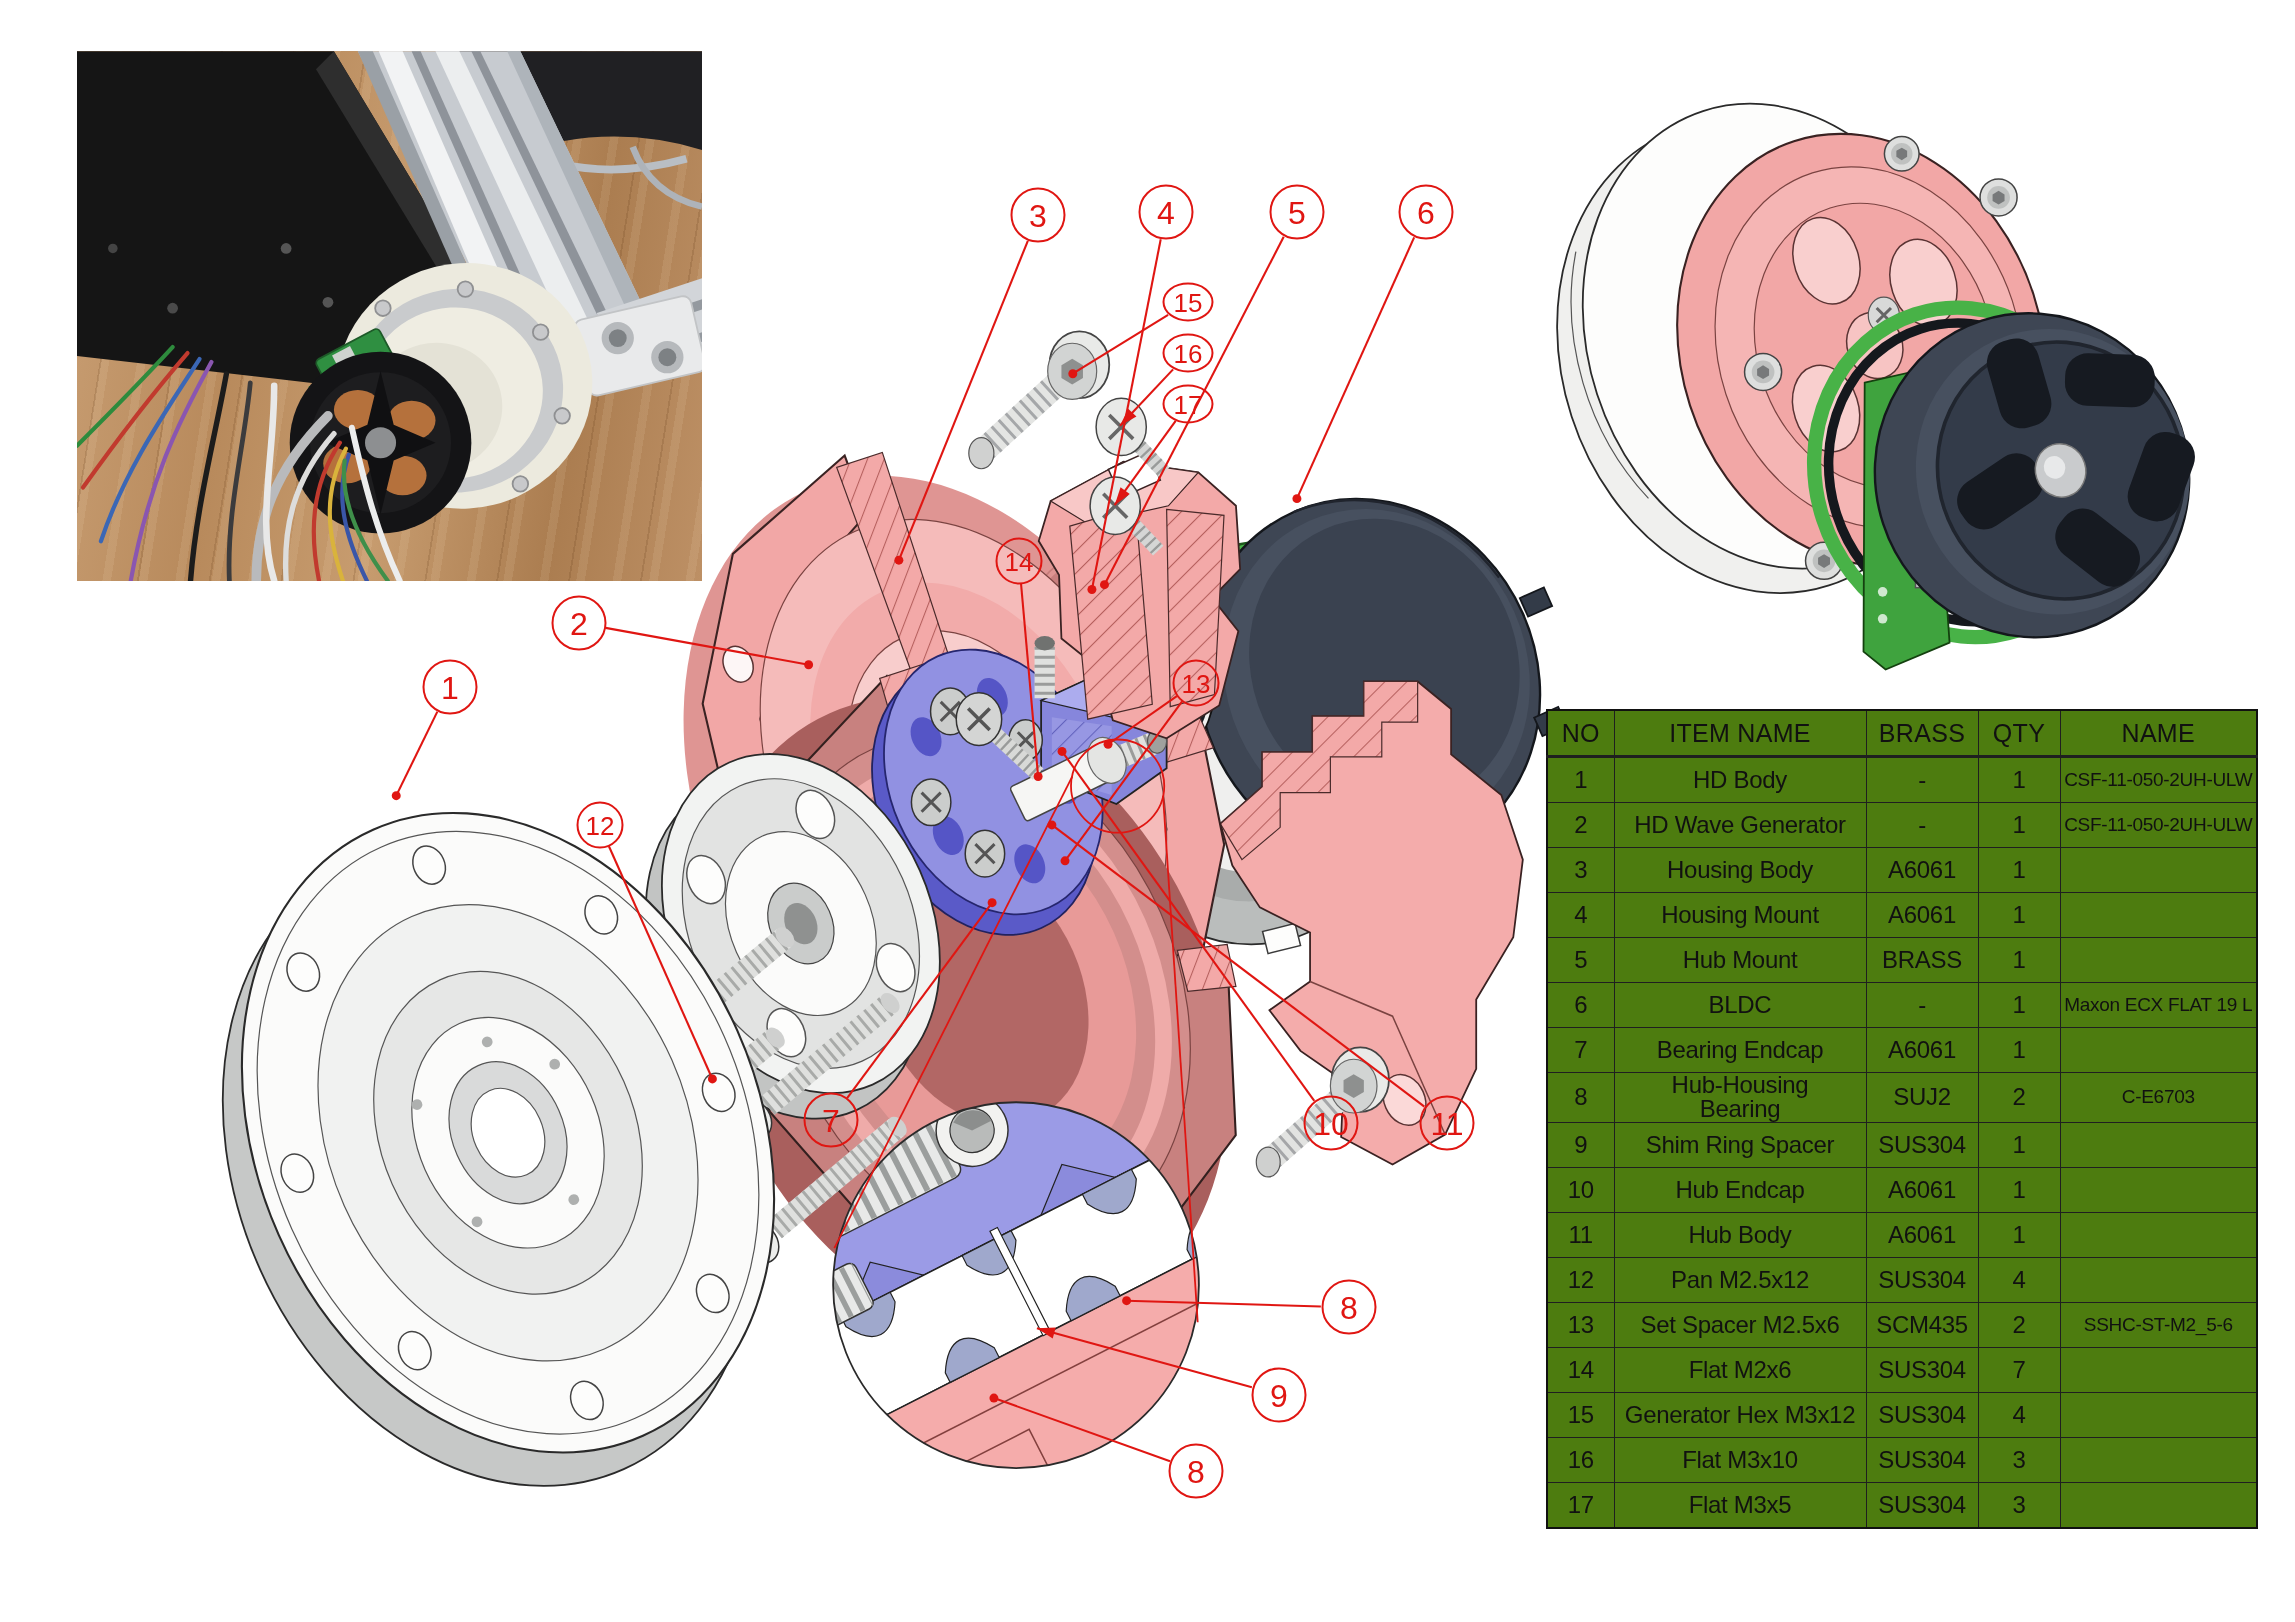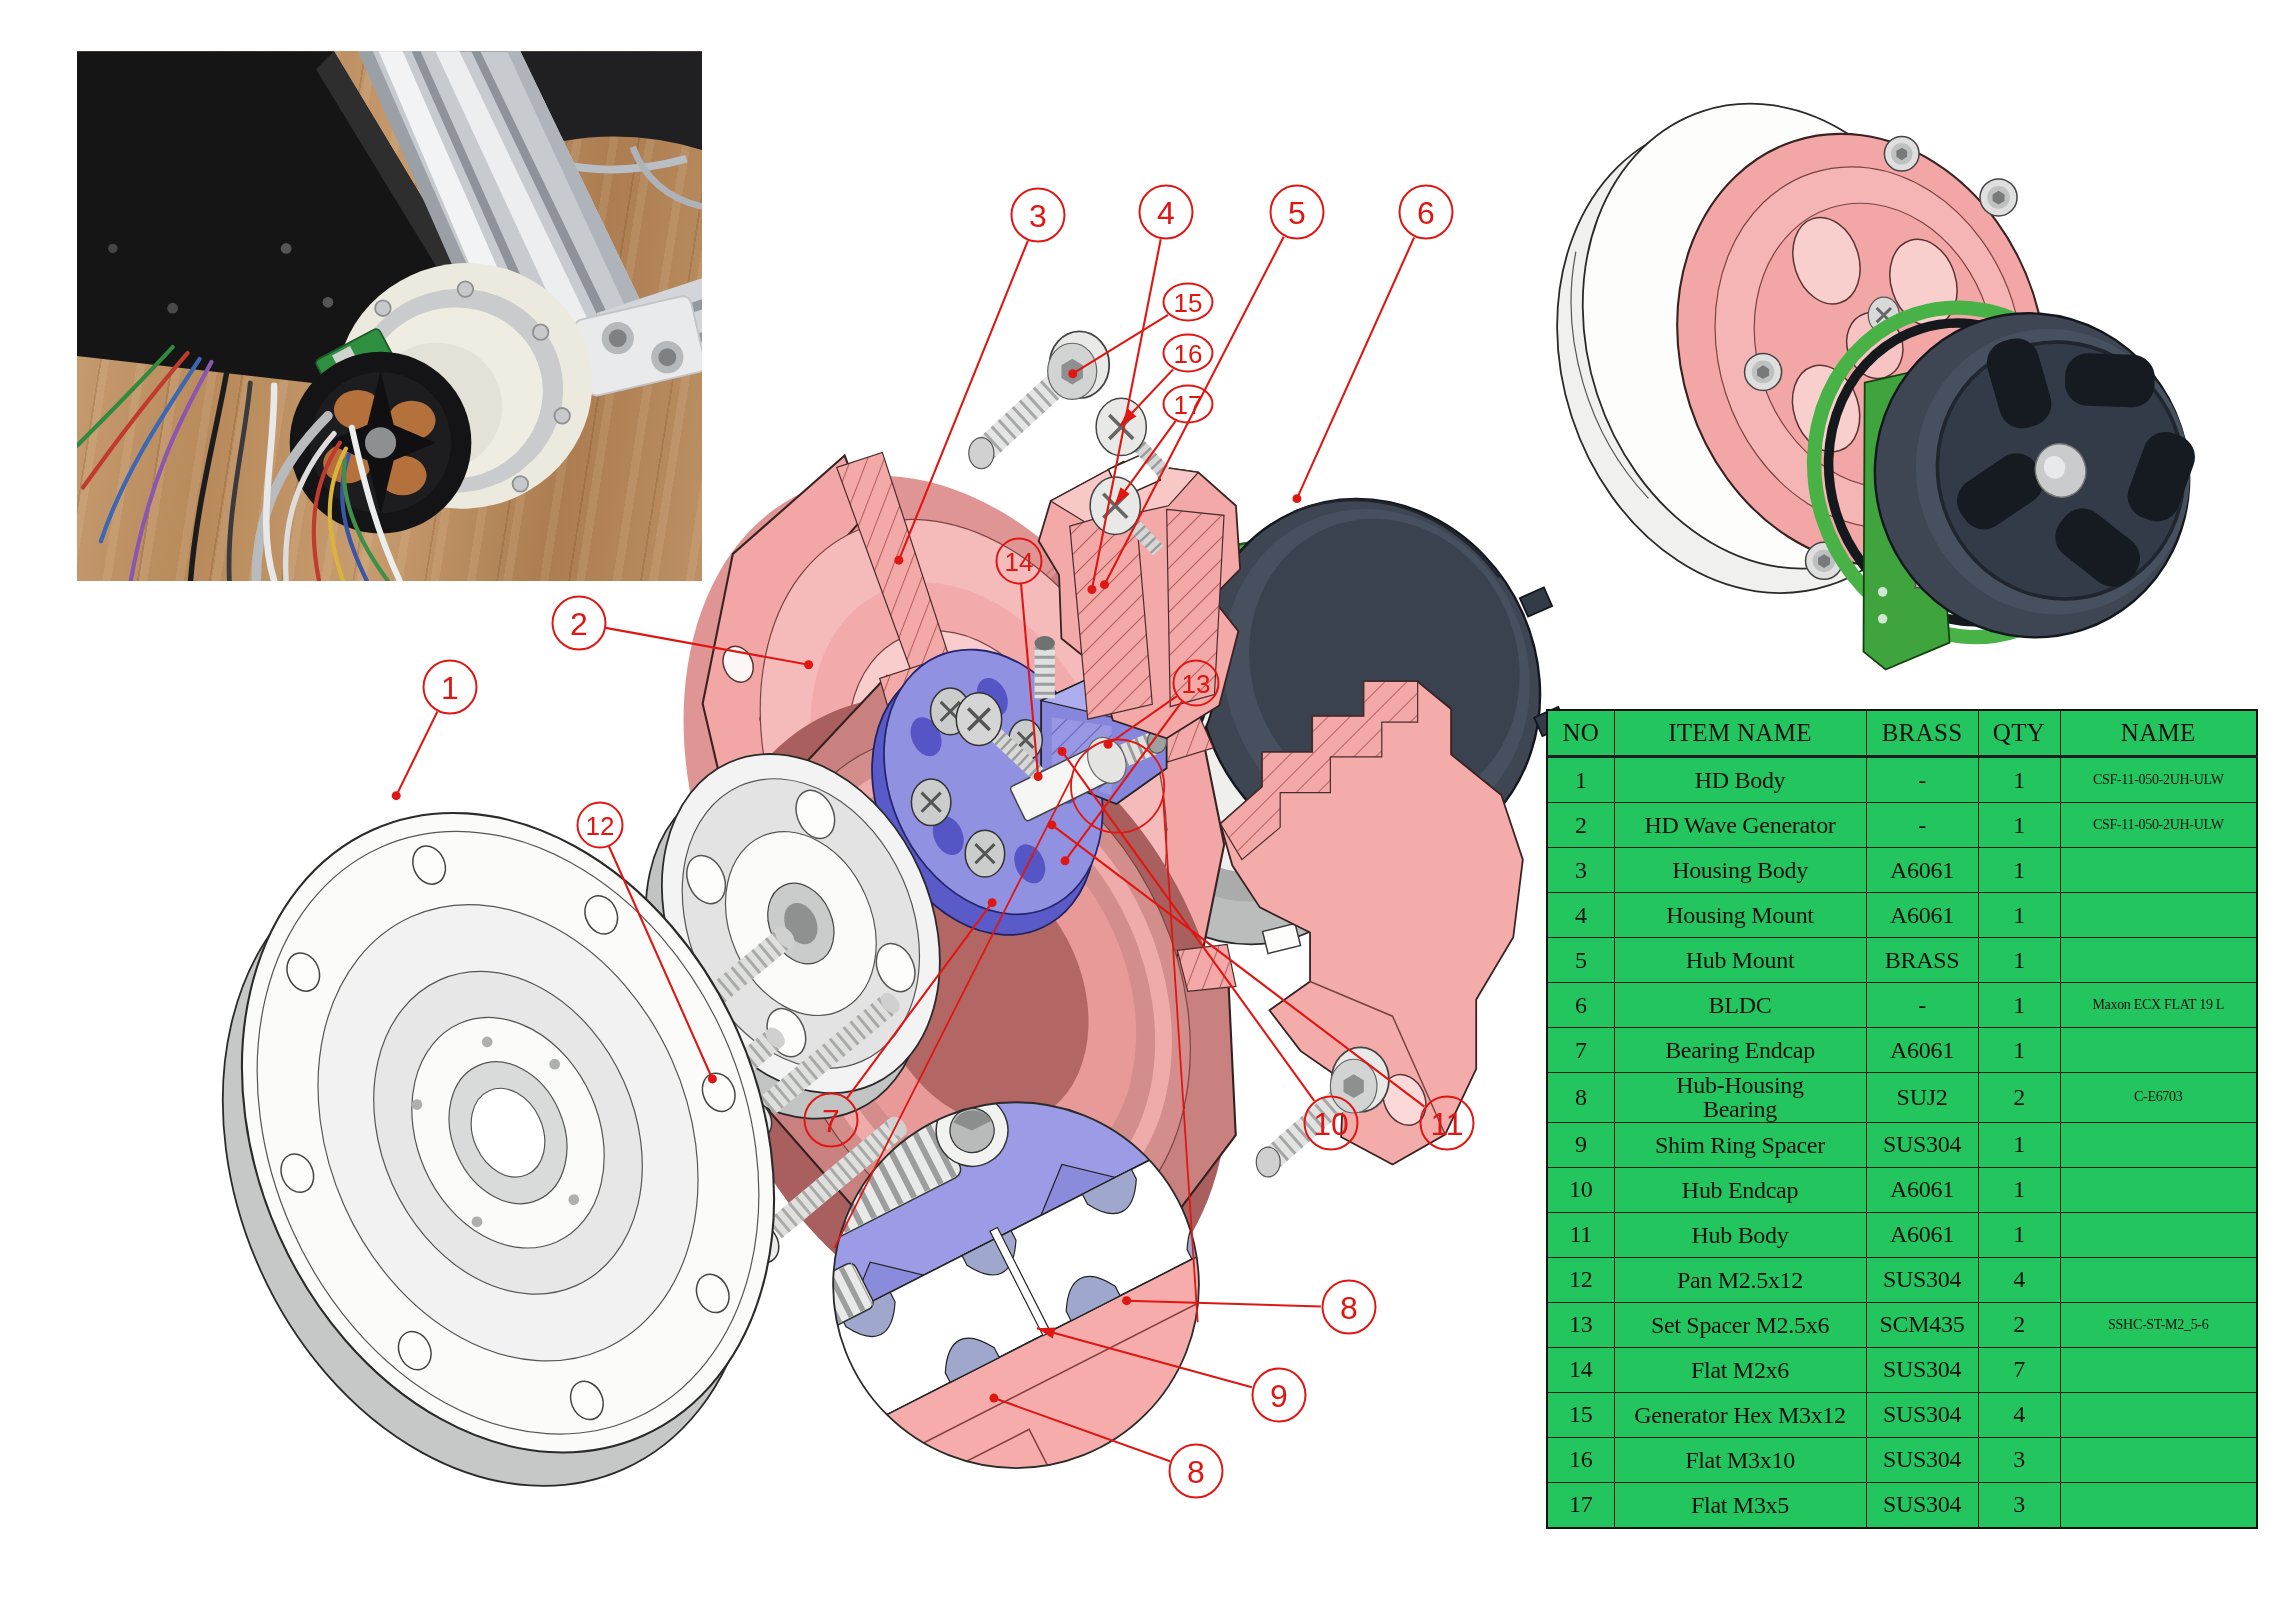--- a/index.html
+++ b/index.html
@@ -7,29 +7,29 @@
         font-family:"Liberation Sans","DejaVu Sans",sans-serif;}
   
   #photo{position:absolute;left:77px;top:51px;width:625px;height:530px;overflow:hidden;
     background:
       repeating-linear-gradient(99deg, rgba(90,50,15,.16) 0 1.8px, rgba(0,0,0,0) 1.8px 71px),
       repeating-linear-gradient(99deg, rgba(255,235,205,.10) 0 8.4px, rgba(0,0,0,0) 8.4px 36px),
       linear-gradient(99deg,#c99f74,#b88a5c 28%,#c79c6f 52%,#ab7d50 78%,#bd9065);}
   #photo svg{position:absolute;left:0;top:0;}
   
   #bom{position:absolute;left:1546px;top:709px;width:710px;border-collapse:collapse;
-       table-layout:fixed;background:#22c55e;color:#111;font-family:Liberation Serif, serif;}
+       table-layout:fixed;background:#4d7c0f;color:#111;}
   #bom th,#bom td{border:1.5px solid #1f1f1f;text-align:center;vertical-align:middle;
        padding:0 3.6px;overflow:hidden;}
   #bom thead th{height:44px;font-size:25px;font-weight:400;letter-spacing:0.3px;
        border-bottom-width:3px;}
   #bom tbody td{height:44px;font-size:24px;font-weight:400;letter-spacing:-0.3px;}
   #bom{border:2.4px solid #111;}
   #bom td.name-cell{white-space:pre-line;line-height:1.02;}
-  #bom td.note-cell{font-size:14px;letter-spacing:-0.3px;margin-top:23px;}
+  #bom td.note-cell{font-size:19px;letter-spacing:-0.3px;margin-top:23px;}
   
   .callout{position:absolute;box-sizing:border-box;border:2.4px solid #e01612;border-radius:50%;
     color:#e01612;display:flex;align-items:center;justify-content:center;
     transform:translate(-50%,-50%);background:transparent;line-height:1;font-weight:400;}
   .layer{position:absolute;left:0;top:0;}
 </style>
 </head>
 <body>
 
 <div id="page">

